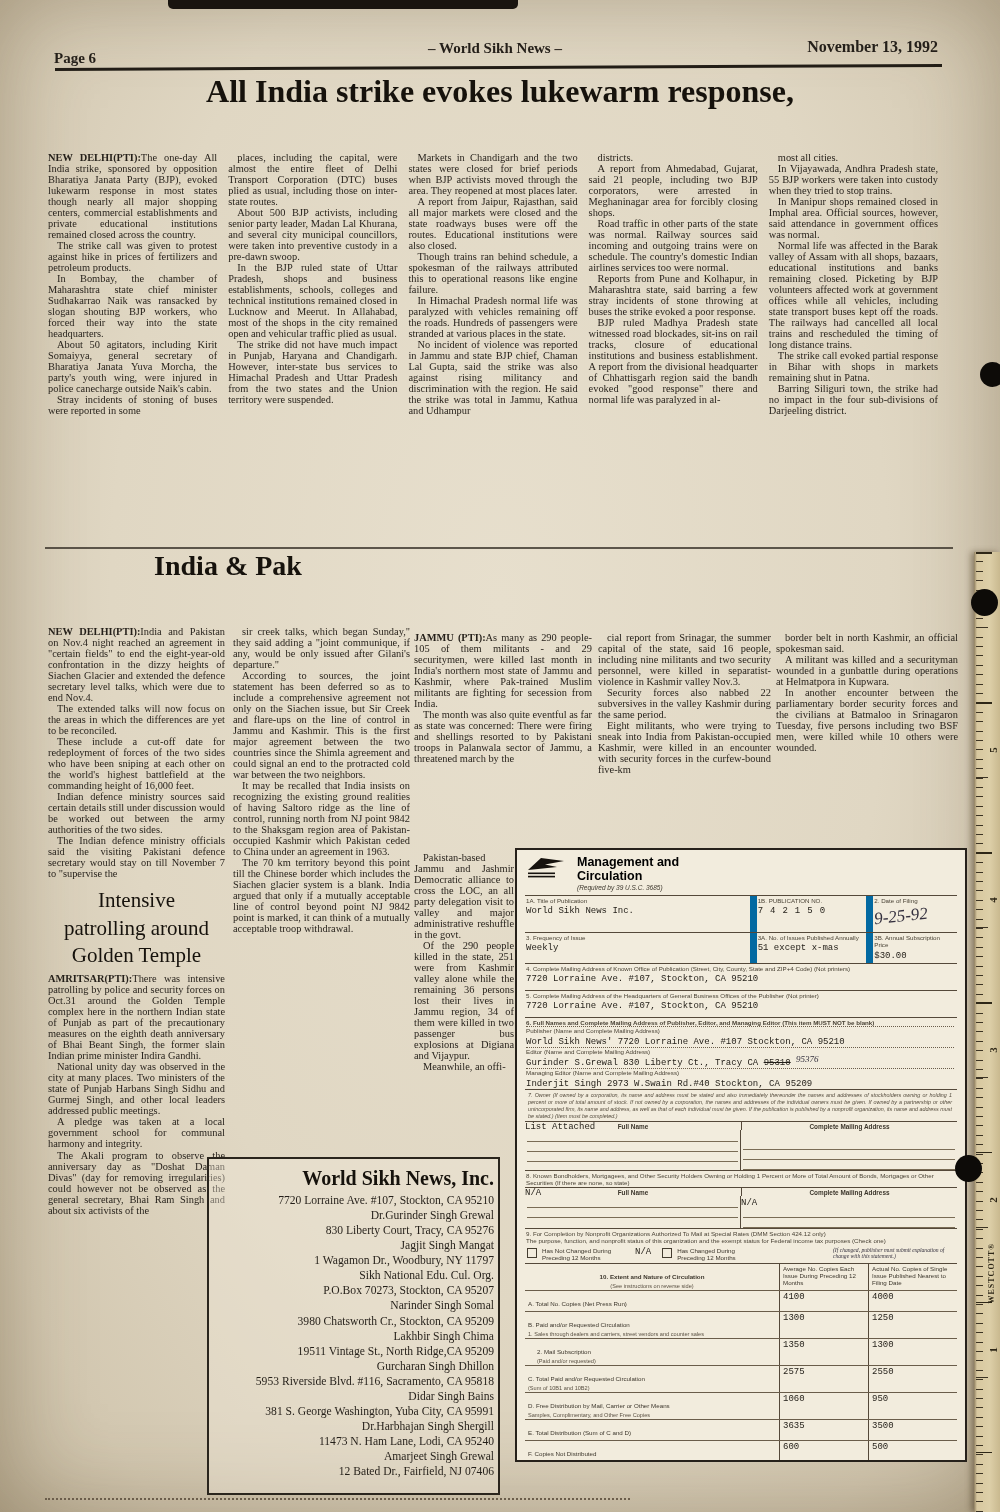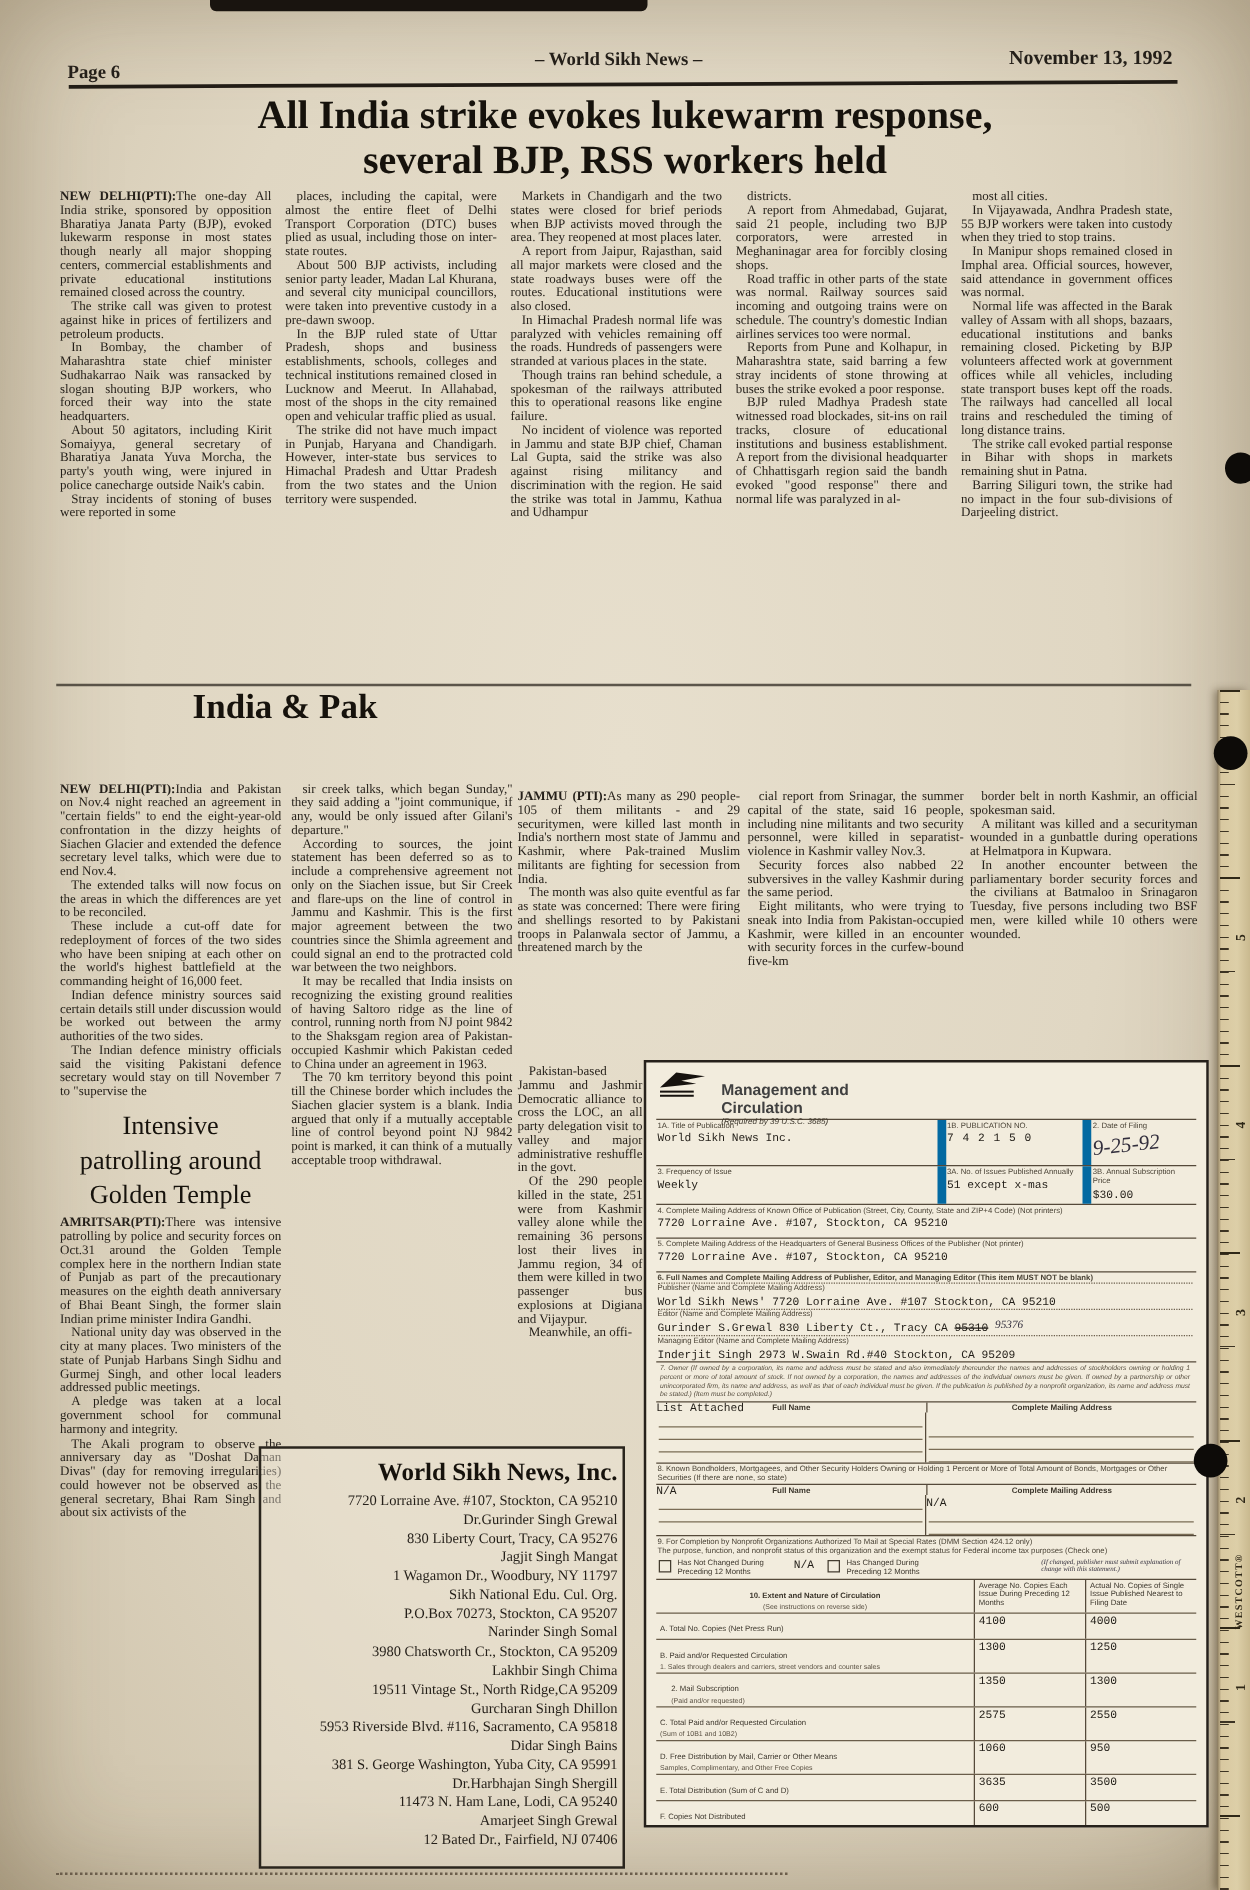--- a/index.html
+++ b/index.html
@@ -36,21 +36,21 @@
     padding:8px 4px;box-sizing:border-box;text-align:right;overflow:hidden;}
   .wsnbox .t{font-size:20px;font-weight:bold;margin-bottom:3px;color:#16120c;}
   .wsnline, .wsnbox .plist div{font-size:11.6px;line-height:1.3;}
   
   .dotline{position:absolute;left:45px;top:1498px;width:585px;border-top:2px dotted #6b5d4b;}
   .smudge{position:absolute;left:168px;top:0;width:350px;height:9px;background:#19140f;border-radius:0 0 5px 5px;}
   
   .form{position:absolute;left:515px;top:848px;width:452px;height:614px;background:#f2ecdd;border:2px solid #26211b;
     padding:5px 8px 4px;box-sizing:border-box;font-family:"Liberation Sans","DejaVu Sans",sans-serif;color:#3c362c;overflow:hidden;}
   .fhead{display:flex;align-items:flex-start;gap:10px;height:40px;}
-  .ftitle{font-size:12.5px;font-weight:bold;line-height:1.15;color:#404040;margin-top:10px;}
+  .ftitle{font-size:12.5px;font-weight:bold;line-height:1.15;color:#000000;}
   .freq{font-size:6.5px;font-style:italic;}
   .frow{border-top:1px solid #55493a;display:grid;}
   .r1{grid-template-columns:52% 27% 21%;height:36px;}
   .r2{grid-template-columns:52% 27% 21%;height:30px;}
   .r3{height:26px;grid-template-columns:100%;}
   .cell{padding:1px 3px 0 1px;overflow:hidden;border-left:7px solid #0369a1;}
   .cell:first-child{border-left:none;}
   .flabel{font-size:6.2px;line-height:1.2;color:#4a4336;}
   .ftyped{font-family:"Liberation Mono","DejaVu Sans Mono",monospace;font-size:9px;color:#211d17;white-space:nowrap;margin-top:2px;}
   .digits{letter-spacing:7px;}
@@ -97,21 +97,20 @@
 
   <div class="hdr">
     <span class="pl">Page 6</span>
     <span class="mast">– World Sikh News –</span>
     <span class="dt">November 13, 1992</span>
   </div>
   <div class="headrule"></div>
 
   <div class="hl1">
     <div>All India strike evokes lukewarm response,</div>
-    <div>several BJP, RSS workers held</div>
   </div>
   <div class="cols1">
     <div class="col">
       <p class="para lead"><b class="dl">NEW DELHI(PTI):</b><span>The one-day All India strike, sponsored by opposition Bharatiya Janata Party (BJP), evoked lukewarm response in most states though nearly all major shopping centers, commercial establishments and private educational institutions remained closed across the country.</span></p>
       <div>
           <p class="para">The strike call was given to protest against hike in prices of fertilizers and petroleum products.</p>
           <p class="para">In Bombay, the chamber of Maharashtra state chief minister Sudhakarrao Naik was ransacked by slogan shouting BJP workers, who forced their way into the state headquarters.</p>
           <p class="para">About 50 agitators, including Kirit Somaiyya, general secretary of Bharatiya Janata Yuva Morcha, the party's youth wing, were injured in police canecharge outside Naik's cabin.</p>
           <p class="para">Stray incidents of stoning of buses were reported in some</p>
         </div>
@@ -121,22 +120,22 @@
           <p class="para">places, including the capital, were almost the entire fleet of Delhi Transport Corporation (DTC) buses plied as usual, including those on inter-state routes.</p>
           <p class="para">About 500 BJP activists, including senior party leader, Madan Lal Khurana, and several city municipal councillors, were taken into preventive custody in a pre-dawn swoop.</p>
           <p class="para">In the BJP ruled state of Uttar Pradesh, shops and business establishments, schools, colleges and technical institutions remained closed in Lucknow and Meerut. In Allahabad, most of the shops in the city remained open and vehicular traffic plied as usual.</p>
           <p class="para">The strike did not have much impact in Punjab, Haryana and Chandigarh. However, inter-state bus services to Himachal Pradesh and Uttar Pradesh from the two states and the Union territory were suspended.</p>
         </div>
       </div>
     <div class="col">
         <div>
           <p class="para">Markets in Chandigarh and the two states were closed for brief periods when BJP activists moved through the area. They reopened at most places later.</p>
           <p class="para">A report from Jaipur, Rajasthan, said all major markets were closed and the state roadways buses were off the routes. Educational institutions were also closed.</p>
+          <p class="para">Though trains ran behind schedule, a spokesman of the railways attributed this to operational reasons like engine failure.</p>
           <p class="para">In Himachal Pradesh normal life was paralyzed with vehicles remaining off the roads. Hundreds of passengers were stranded at various places in the state.</p>
-          <p class="para">Though trains ran behind schedule, a spokesman of the railways attributed this to operational reasons like engine failure.</p>
           <p class="para">No incident of violence was reported in Jammu and state BJP chief, Chaman Lal Gupta, said the strike was also against rising militancy and discrimination with the region. He said the strike was total in Jammu, Kathua and Udhampur</p>
         </div>
       </div>
     <div class="col">
         <div>
           <p class="para">districts.</p>
           <p class="para">A report from Ahmedabad, Gujarat, said 21 people, including two BJP corporators, were arrested in Meghaninagar area for forcibly closing shops.</p>
           <p class="para">Road traffic in other parts of the state was normal. Railway sources said incoming and outgoing trains were on schedule. The country's domestic Indian airlines services too were normal.</p>
           <p class="para">Reports from Pune and Kolhapur, in Maharashtra state, said barring a few stray incidents of stone throwing at buses the strike evoked a poor response.</p>
           <p class="para">BJP ruled Madhya Pradesh state witnessed road blockades, sit-ins on rail tracks, closure of educational institutions and business establishment. A report from the divisional headquarter of Chhattisgarh region said the bandh evoked "good response" there and normal life was paralyzed in al-</p>

